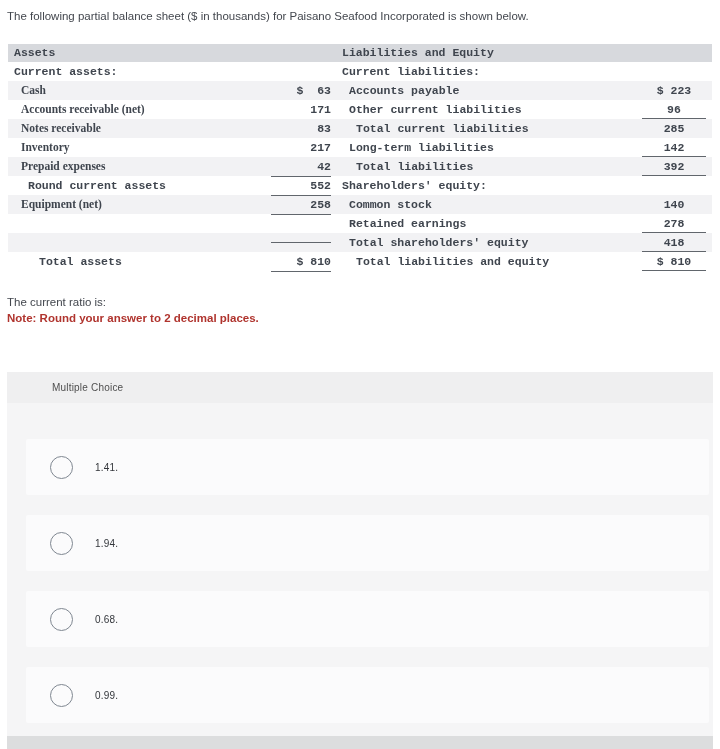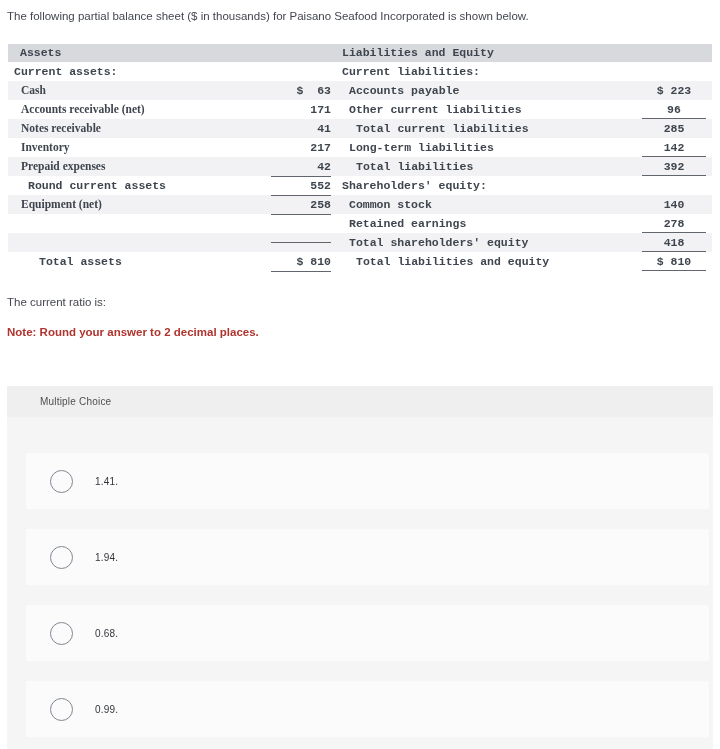--- a/index.html
+++ b/index.html
@@ -38,30 +38,30 @@
   .ind0{padding-left:6px;}
   .ind1{padding-left:13px;font-family:Liberation Serif, serif;}
   .ind2{padding-left:20px;}
   .ind3{padding-left:31px;}
   .rind0{padding-left:7px;}
   .rind1{padding-left:14px;}
   .rind2{padding-left:21px;}
   .amt{width:60px;margin-right:4px;text-align:right;white-space:pre;}
   .half-right .amt{width:64px;margin-right:6px;text-align:center;}
   .amt.u{border-bottom:1px solid var(--rule);}
-  .hdr-left{width:327px;padding-left:12px;}
+  .hdr-left{width:327px;padding-left:6px;}
   .hdr-right{flex:1;padding-left:7px;}
   
   .prompt{margin:24px 0 0 7px;font-size:11.5px;line-height:14px;color:#43474e;}
-  .note{margin:16px 0 0 7px;font-size:11.5px;line-height:14px;font-weight:bold;color:var(--accent-red);}
+  .note{margin:2px 0 0 7px;font-size:11.5px;line-height:14px;font-weight:bold;color:var(--accent-red);}
   
   .mc-panel{margin:47px 7px 0 7px;width:706px;}
   .mc-header{
     height:31px;line-height:31px;background:var(--bar-bg);
-    padding-left:33px;font-size:10px;color:#4f4f4f;letter-spacing:.2px;
+    padding-left:45px;font-size:10px;color:#4f4f4f;letter-spacing:.2px;
   }
   .mc-body{background:var(--panel-bg);padding:36px 4px 13px 19px;}
   .mc-option{
     height:56px;margin-bottom:20px;background:var(--card-bg);
     display:flex;align-items:center;padding-left:24px;border-radius:2px;
     cursor:pointer;
   }
   .mc-option:last-child{margin-bottom:0;}
   .radio{
     width:23px;height:23px;border:1px solid #7f8791;border-radius:50%;
@@ -107,21 +107,21 @@
           <div class="amt">171</div>
         </div>
         <div class="half-right">
           <div class="lbl rind1">Other current liabilities</div>
           <div class="amt u">96</div>
         </div>
       </div>
       <div class="bs-row striped">
         <div class="half-left">
           <div class="lbl ind1">Notes receivable</div>
-          <div class="amt">41</div>
+          <div class="amt">83</div>
         </div>
         <div class="half-right">
           <div class="lbl rind2">Total current liabilities</div>
           <div class="amt">285</div>
         </div>
       </div>
       <div class="bs-row">
         <div class="half-left">
           <div class="lbl ind1">Inventory</div>
           <div class="amt">217</div>

